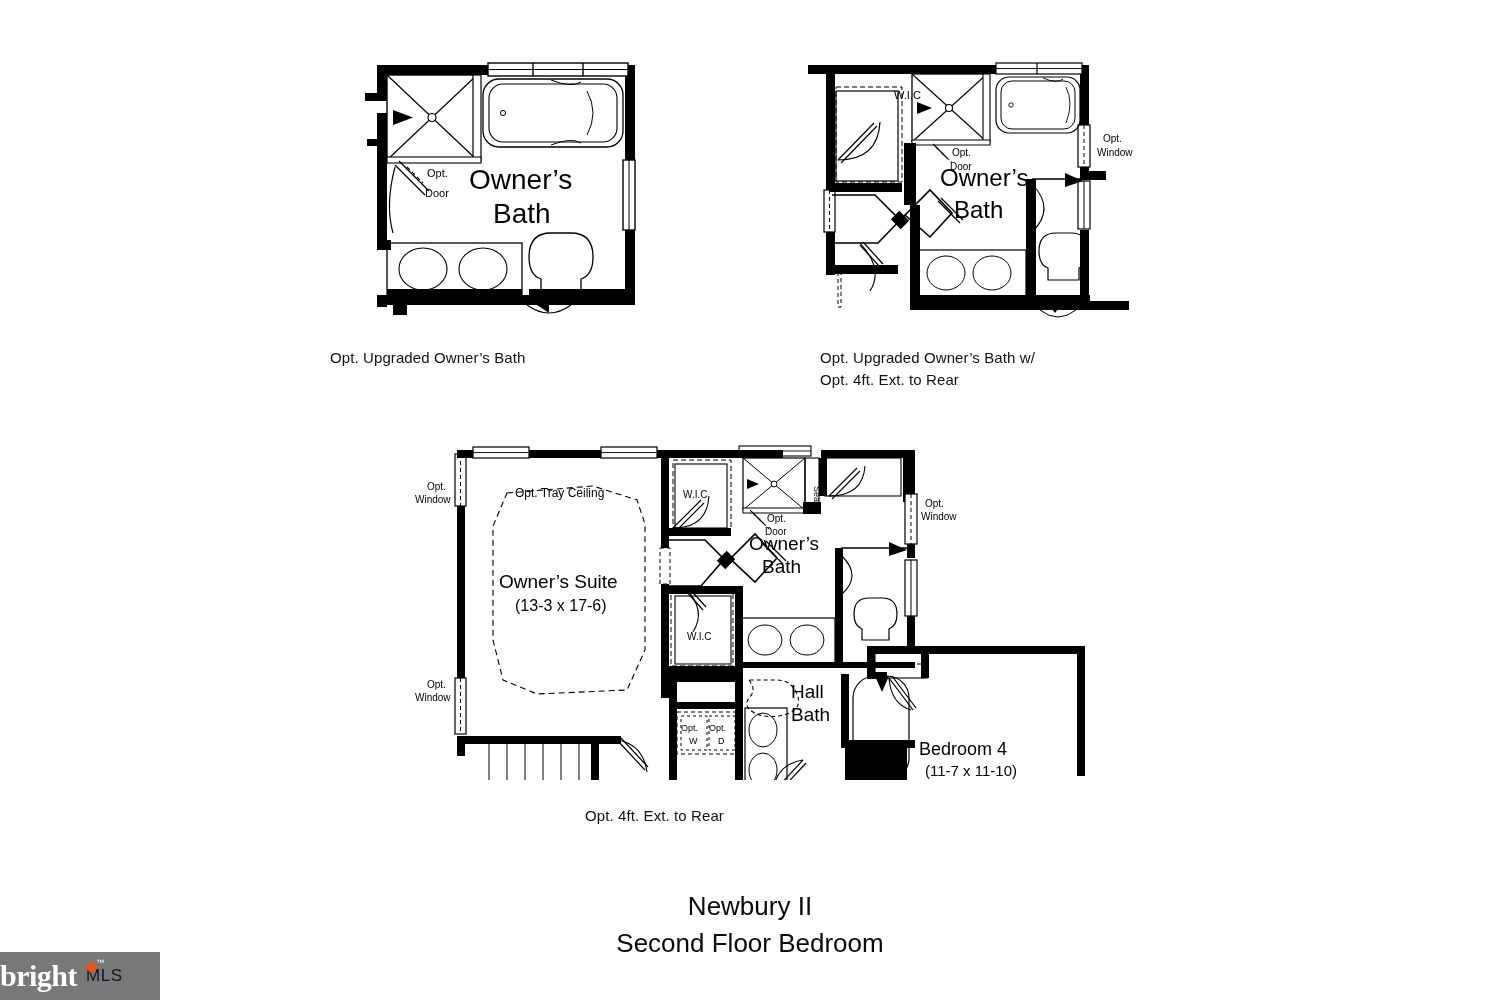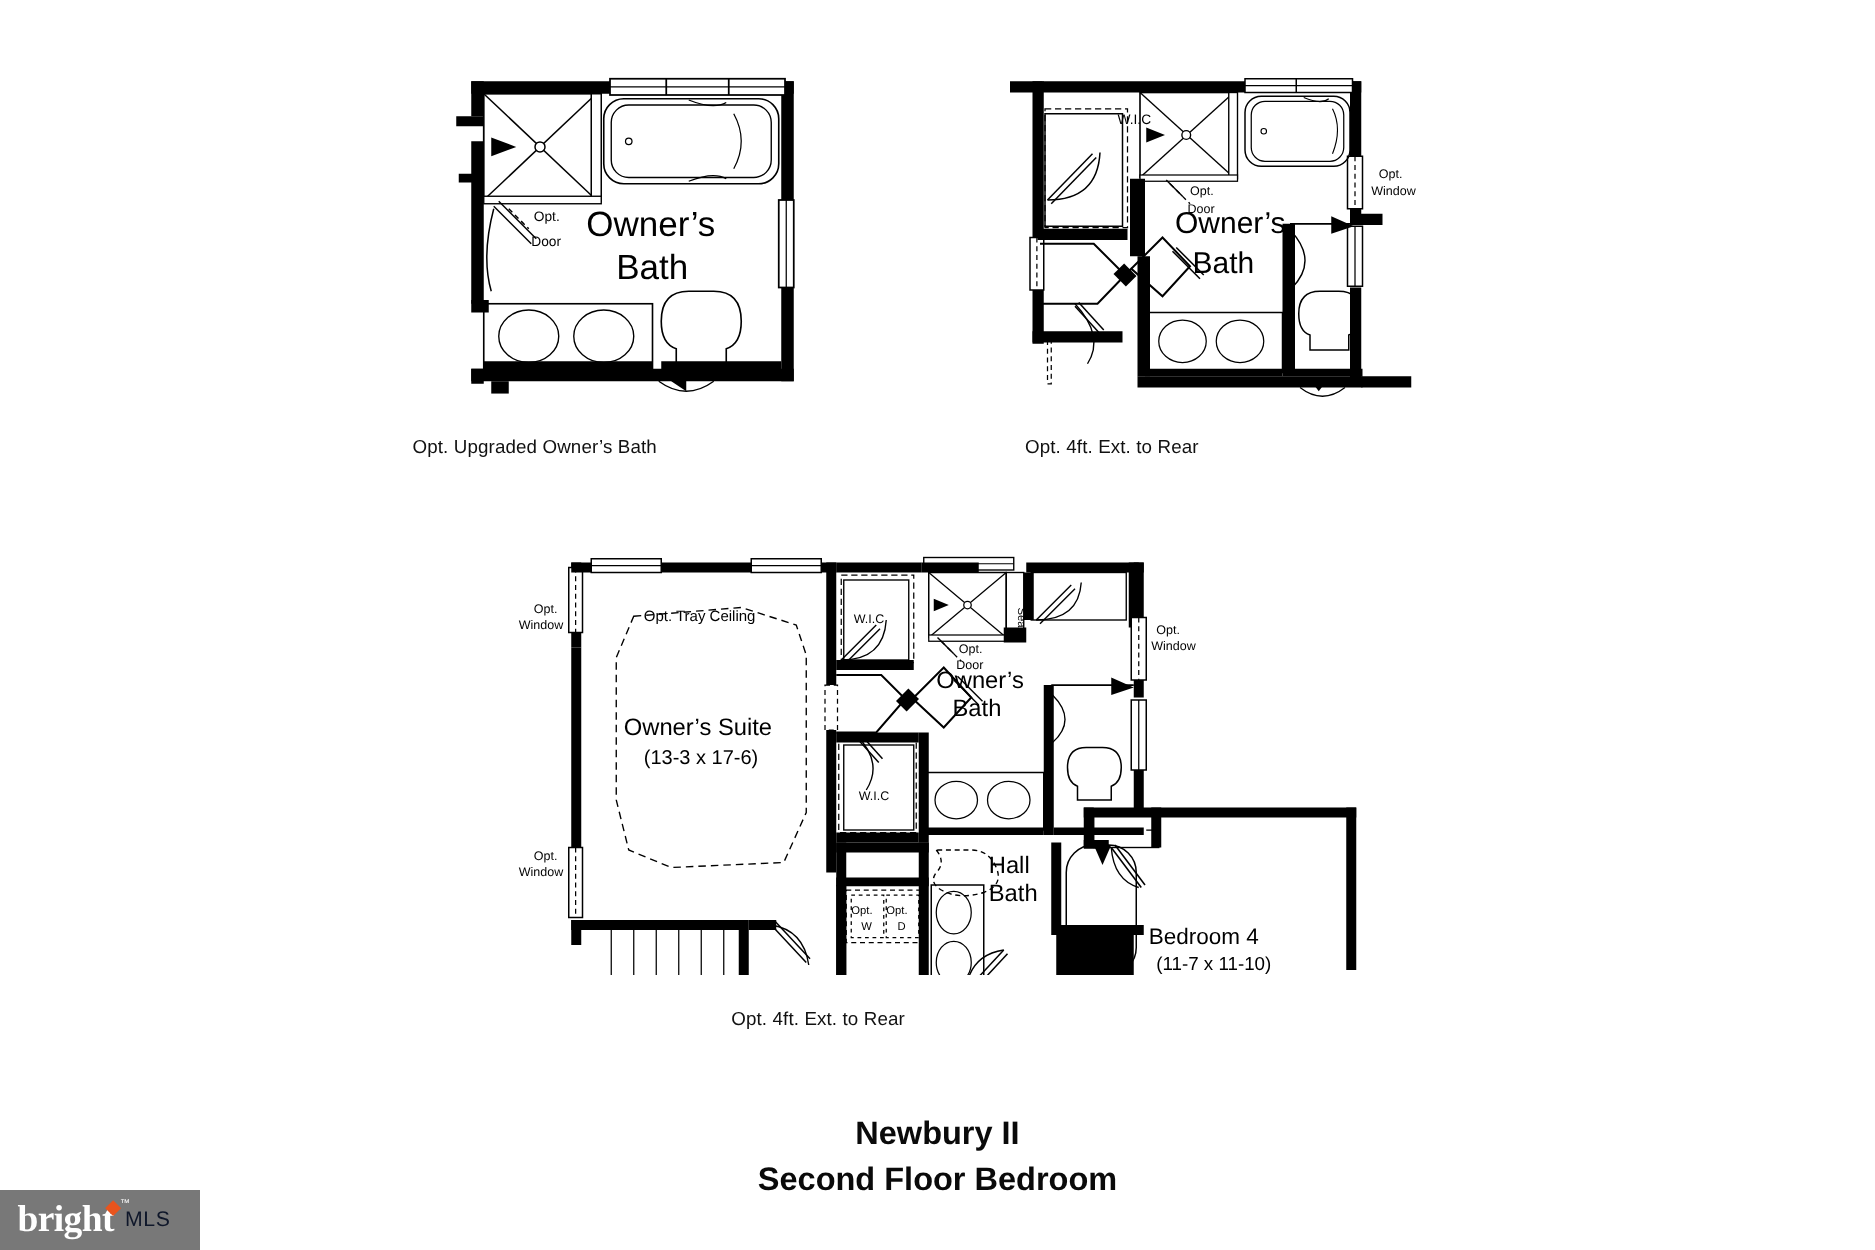--- a/index.html
+++ b/index.html
@@ -27,30 +27,29 @@
 
   .title-block {
     position: absolute;
     left: 0; right: 0;
     text-align: center;
     font-size: 26px;
     color: #0a0a0a;
     line-height: 1.42;
     font-family: "Liberation Sans", sans-serif;
   }
-  .title-block div { display: block; font-weight: bold; }
+  .title-block div { display: block; }
 
   
   .watermark {
     position: absolute;
     left: 0; bottom: 0;
     width: 160px; height: 48px;
     background: #787878;
     display: flex; align-items: center;
-    padding-left: 14px;
     box-sizing: border-box;
   }
   .wm-bright {
     font-family: "Liberation Serif", serif;
     font-size: 30px;
     color: #ffffff;
     font-weight: 700;
     letter-spacing: -0.5px;
     position: relative;
   }
@@ -238,20 +237,21 @@
       <text x="140" y="131" font-size="24">Owner’s</text>
       <text x="154" y="163" font-size="24">Bath</text>
       <text x="152" y="101" font-size="10">Opt.</text>
       <text x="150" y="115" font-size="10">Door</text>
       <text x="303" y="87" font-size="10">Opt.</text>
       <text x="297" y="101" font-size="10">Window</text>
     </svg>
   </div>
 
   <div class="caption" style="left:820px; top:347px; width:330px;">
+    <div>Opt. Upgraded Owner’s Bath w/</div>
     <div>Opt. 4ft. Ext. to Rear</div>
   </div>
 
   <div class="plan" style="left:405px; top:440px; width:690px; height:340px;">
     <svg width="690" height="340" viewBox="0 0 690 340" class="svgwrap">
       <g stroke="#000" fill="none">
 
         <rect x="52" y="10" width="8" height="68" fill="#000" stroke="none"></rect>
         <rect x="52" y="78" width="8" height="160" fill="#000" stroke="none"></rect>
         <rect x="52" y="296" width="8" height="20" fill="#000" stroke="none"></rect>

